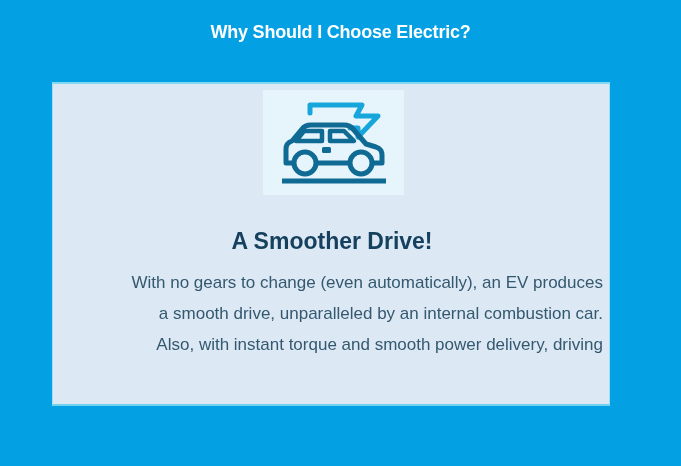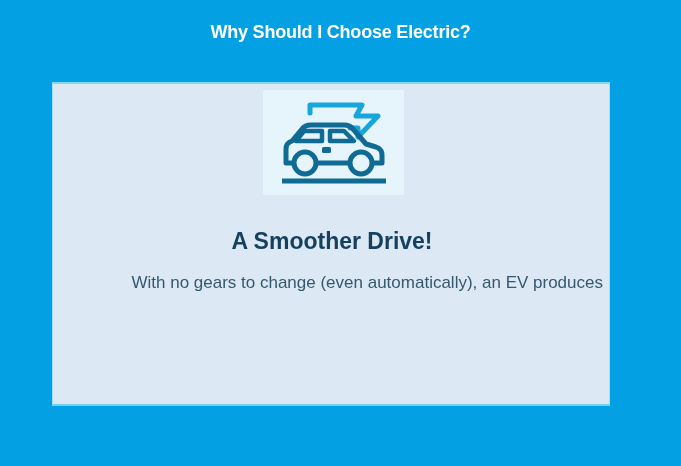--- a/index.html
+++ b/index.html
@@ -123,16 +123,18 @@
 
           <line x1="8" y1="84" x2="112" y2="84" stroke="#0f6a94" stroke-width="5" stroke-linecap="butt"></line>
         </svg>
       </span>
     </div>
 
     <div id="card-heading">A Smoother Drive!</div>
 
     <div id="card-body">
       <span class="body-line">With no gears to change (even automatically), an EV produces</span>
+      <span class="body-line">a smooth drive, unparalleled by an internal combustion car.</span>
+      <span class="body-line">Also, with instant torque and smooth power delivery, driving</span>
     </div>
 
   </div>
 </div>
 
 </body></html>

